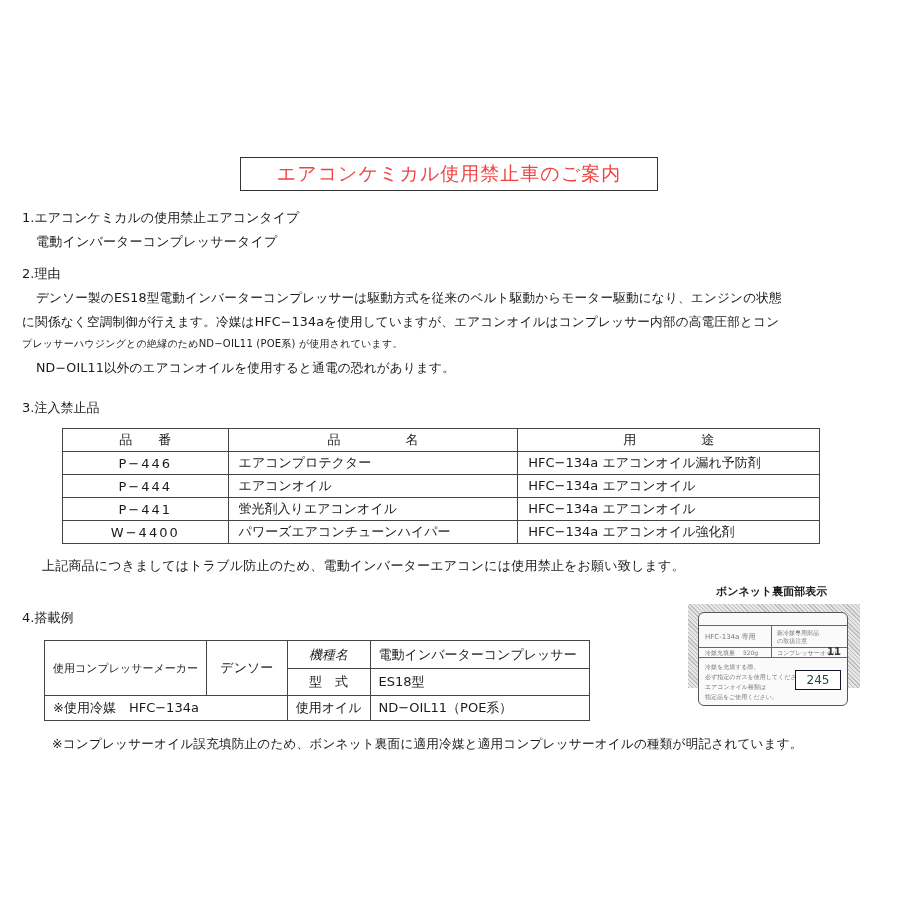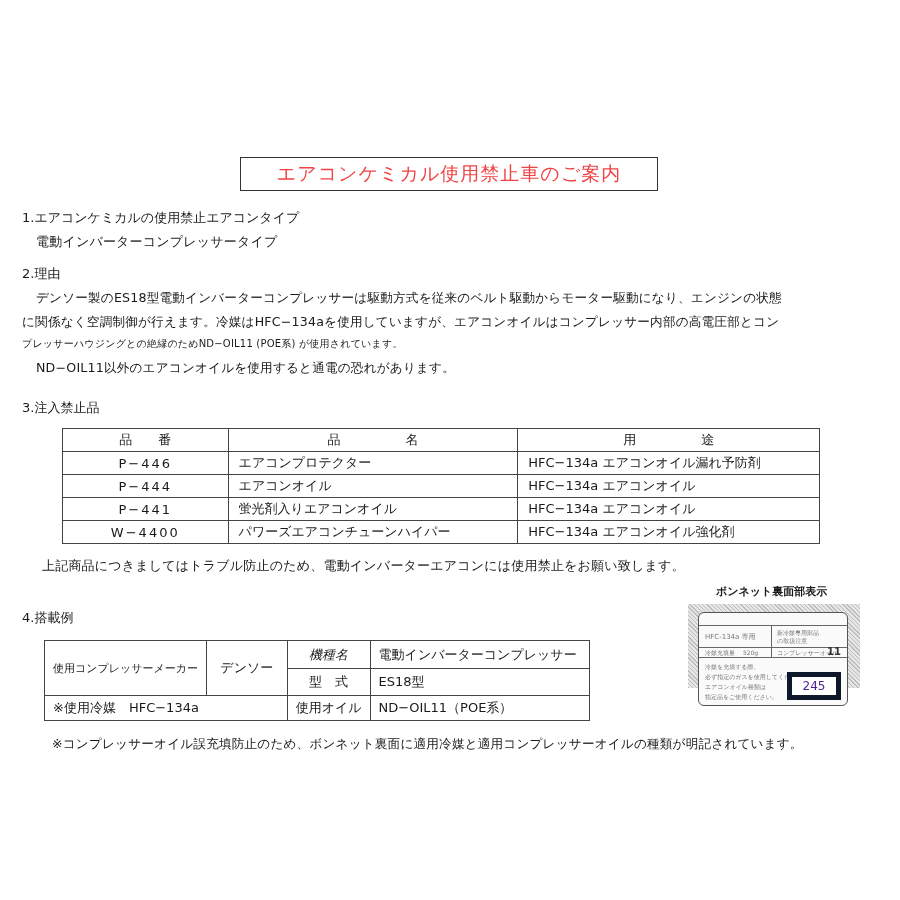--- a/index.html
+++ b/index.html
@@ -36,22 +36,22 @@
     box-sizing: border-box;
   }
   .bonnet-inner {
     position: absolute; left: 10px; top: 8px; width: 150px; height: 94px;
     background: #fafafa; border: 1px solid #555; border-radius: 6px; box-sizing: border-box;
     font-size: 6px; color: #777;
   }
   .bl { position: absolute; white-space: nowrap; }
   .bline { position: absolute; background: #666; }
   .num-box {
-    position: absolute; right: 6px; bottom: 5px; width: 44px; height: 18px;
-    border: 5px solid #0f172a; background: #fff; font-size: 12px; color: #4c1d95;
+    position: absolute; right: 6px; bottom: 15px; width: 44px; height: 18px;
+    border: 1px solid #0f172a; background: #fff; font-size: 12px; color: #14532d;
     display: flex; align-items: center; justify-content: center;
   }
 </style>
 </head>
 <body>
 
 <div class="title-box">エアコンケミカル使用禁止車のご案内</div>
 
 <div class="abs h" style="left:22px; top:209px;">1.エアコンケミカルの使用禁止エアコンタイプ</div>
 <div class="abs p" style="left:36px; top:233px;">電動インバーターコンプレッサータイプ</div>

